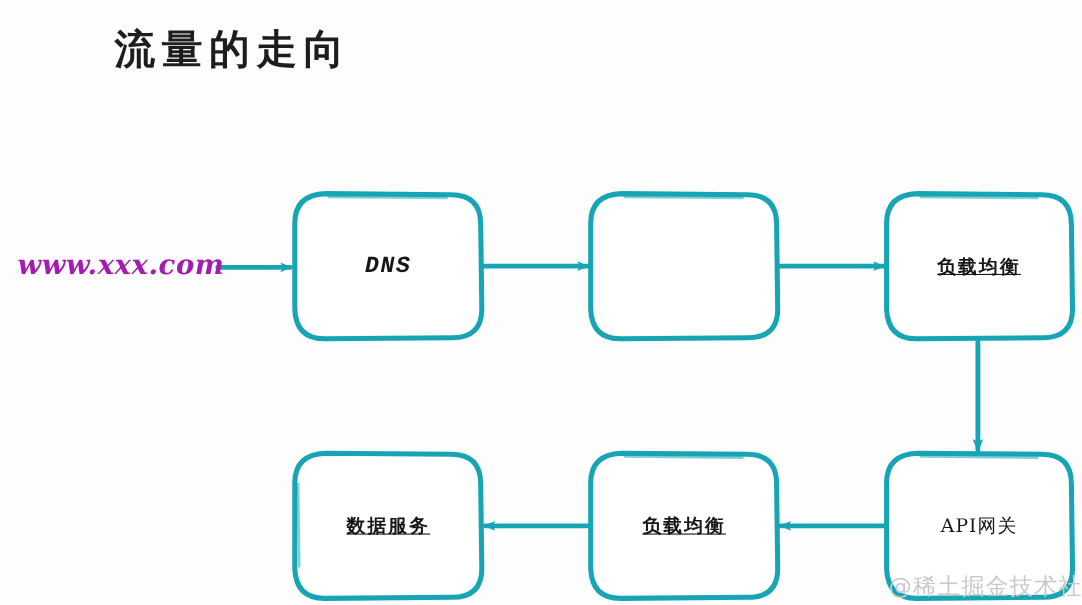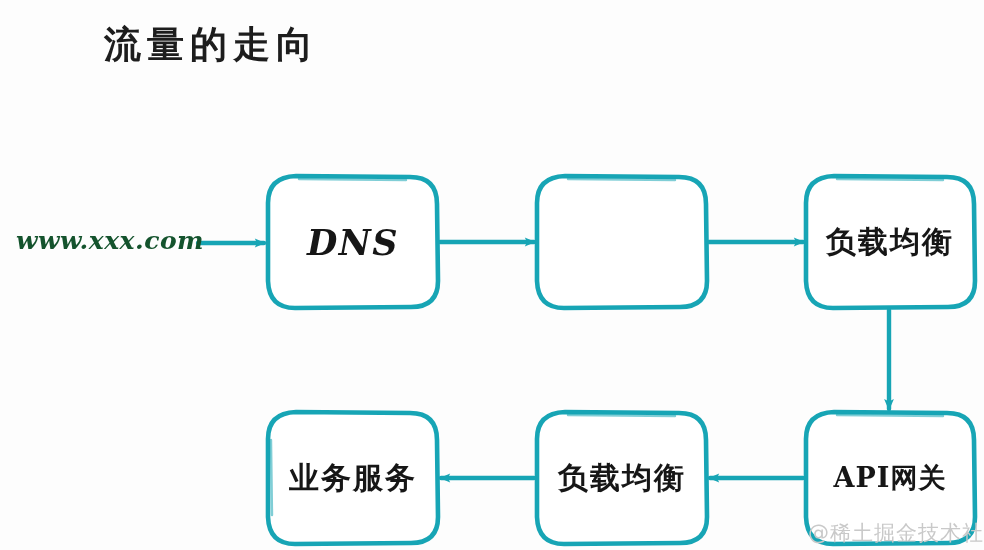--- a/index.html
+++ b/index.html
@@ -46,48 +46,50 @@
     white-space: nowrap;
   }
   .entry-label {
     position: absolute;
     left: 16px;
     top: 226px;
     font-family: "DejaVu Serif", serif;
     font-style: italic;
     font-size: 25px;
     font-weight: 600;
-    color: #14532d;
+    color: #a21caf;
     letter-spacing: 0.5px;
     white-space: nowrap;
   }
   .node-label {
     position: absolute;
     display: flex;
     align-items: center;
     justify-content: center;
     font-family: "DejaVu Serif", serif;
     color: #161616;
     white-space: nowrap;
     text-align: center;
   }
   .node-label.latin {
     font-style: italic;
-    font-size: 35px;
+    font-size: 21px;
     font-weight: 600;
     letter-spacing: 1.5px;
+    font-family: Liberation Mono, monospace;
   }
   .node-label.cjk {
-    font-size: 30px;
+    font-size: 17px;
     font-weight: 600;
     letter-spacing: 2px;
+    text-decoration: underline;
   }
   .node-label.mixed {
-    font-size: 27px;
-    font-weight: 700;
+    font-size: 17px;
+    font-weight: 400;
     letter-spacing: 1px;
   }
   .watermark {
     position: absolute;
     left: 808px;
     top: 519px;
     font-family: "DejaVu Sans", sans-serif;
     font-size: 21px;
     letter-spacing: 1px;
     color: #c9c9c9;
@@ -162,18 +164,18 @@
 
     <div class="node-label latin" style="left:268px; top:176px; width:170px; height:132px;">DNS</div>
 
 
     <div class="node-label cjk" style="left:806px; top:176px; width:168px; height:132px;">负载均衡</div>
 
     <div class="node-label mixed" style="left:806px; top:412px; width:168px; height:132px;">API网关</div>
 
     <div class="node-label cjk" style="left:537px; top:412px; width:170px; height:132px;">负载均衡</div>
 
-    <div class="node-label cjk" style="left:268px; top:412px; width:170px; height:132px;">业务服务</div>
+    <div class="node-label cjk" style="left:268px; top:412px; width:170px; height:132px;">数据服务</div>
 
     <div class="watermark">@稀土掘金技术社区</div>
   </div>
 
 </div>
 
 </body></html>

